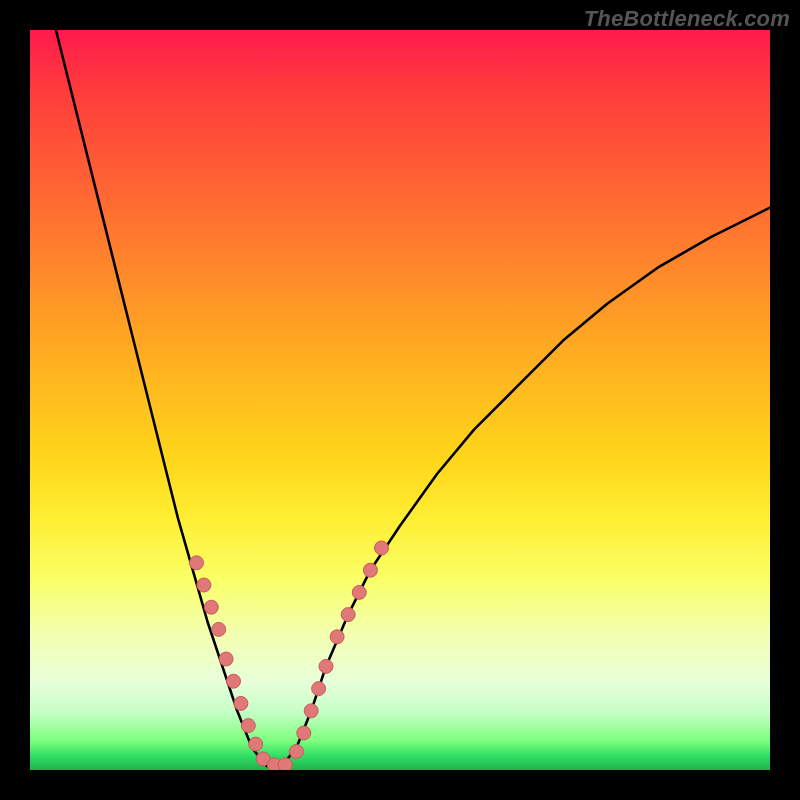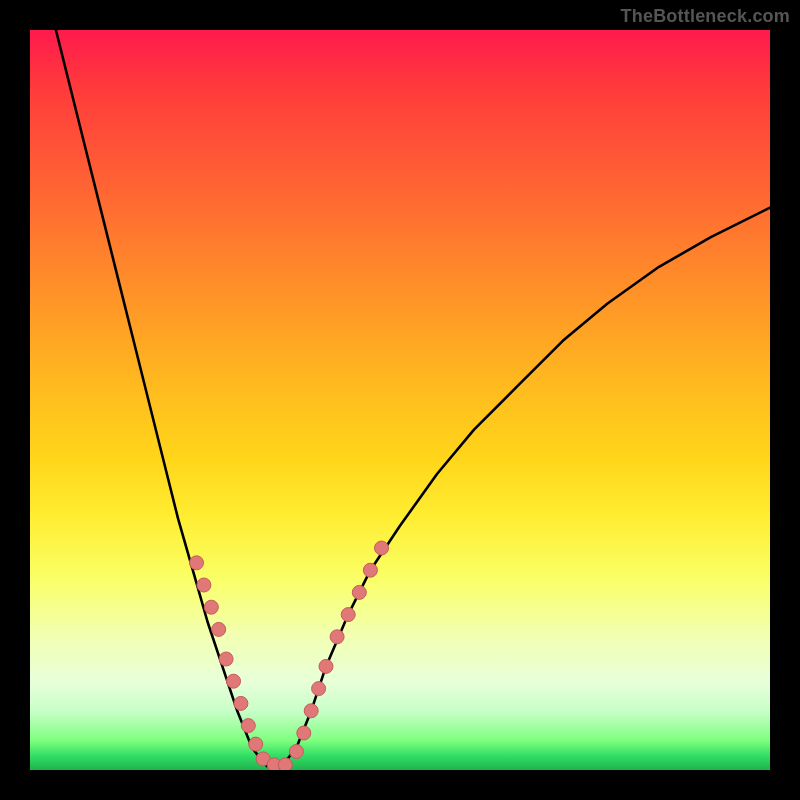--- a/index.html
+++ b/index.html
@@ -43,25 +43,26 @@
   }
   .overlay {
     position: absolute;
     left: 0;
     top: 0;
   }
   .watermark {
     position: absolute;
     top: 6px;
     right: 10px;
-    font-size: 18px;
+    font-size: 22px;
     font-weight: 600;
     color: #555;
     letter-spacing: 0.2px;
     user-select: none;
+    font-style: italic;
   }
 </style>
 </head>
 <body>
 
 <div class="frame">
   <div class="watermark">TheBottleneck.com</div>
   <div class="plot">
     <svg class="overlay" width="740" height="740" viewBox="0 0 740 740">
       <g id="curve-group">

